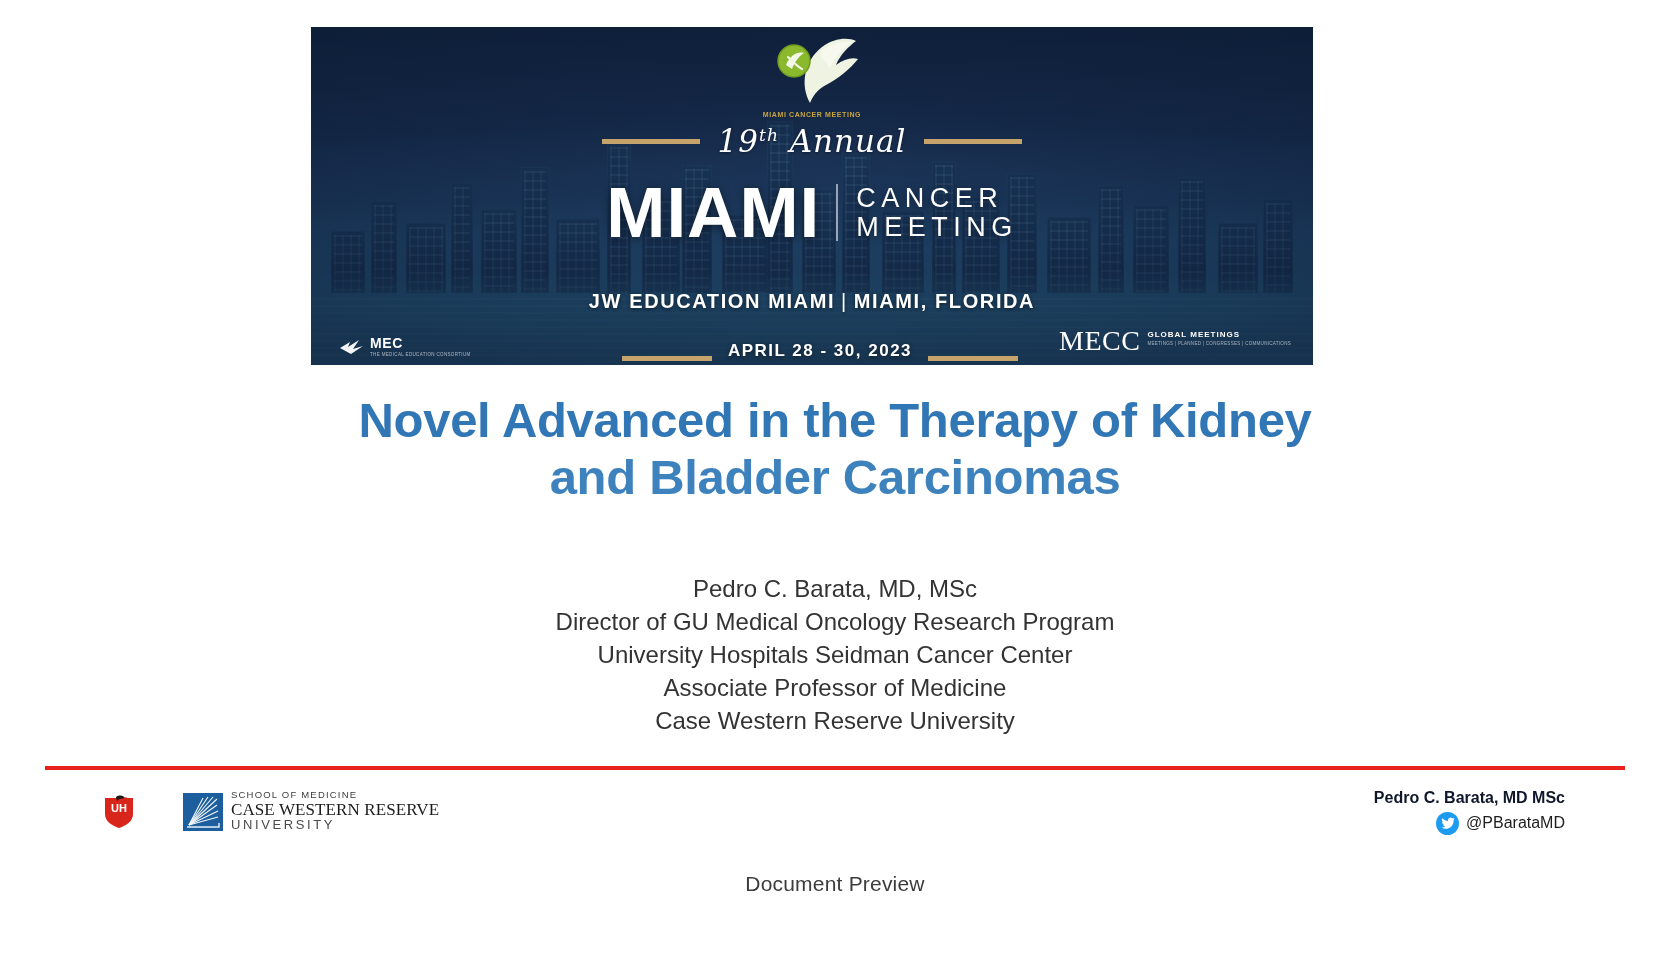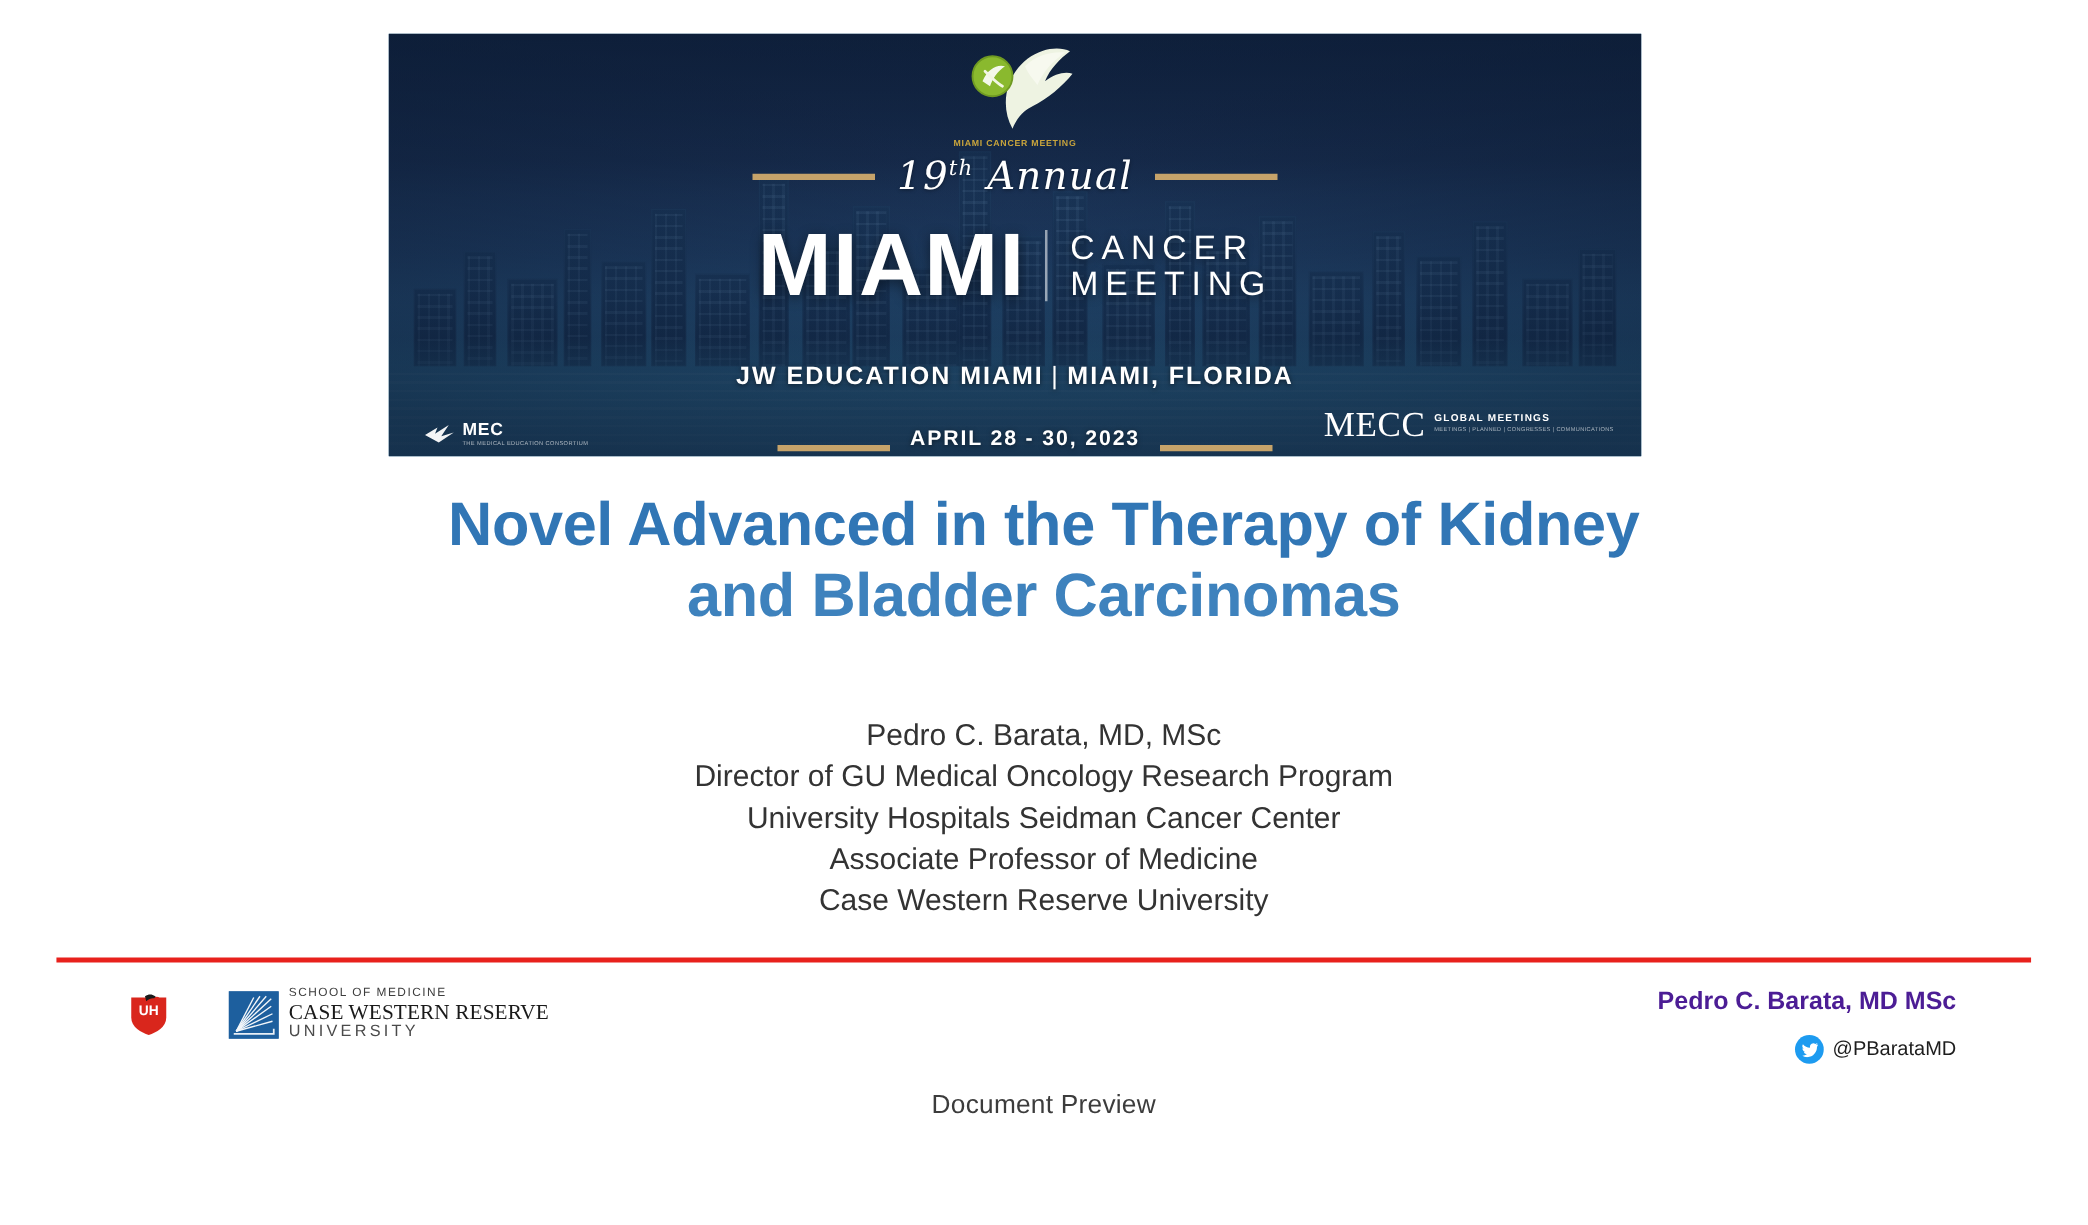--- a/index.html
+++ b/index.html
@@ -381,33 +381,33 @@
     white-space: nowrap;
   }
 
   .footer-right {
     position: absolute;
     right: 60px;
     top: 12px;
     text-align: right;
   }
   .fr-name {
-    font-size: 20px;
-    font-weight: bold;
-    color: #4c1d95;
+    font-size: 16px;
+    font-weight: bold;
+    color: #0f172a;
     white-space: nowrap;
     line-height: 1.3;
     text-align: center;
   }
   .fr-handle-row {
     display: flex;
     align-items: center;
     justify-content: flex-end;
     gap: 7px;
-    margin-top: 14px;
+    margin-top: 3px;
   }
   .twitter-icon {
     width: 23px;
     height: 23px;
     border-radius: 50%;
     background: #1d9bf0;
     display: flex;
     align-items: center;
     justify-content: center;
     flex: 0 0 auto;

